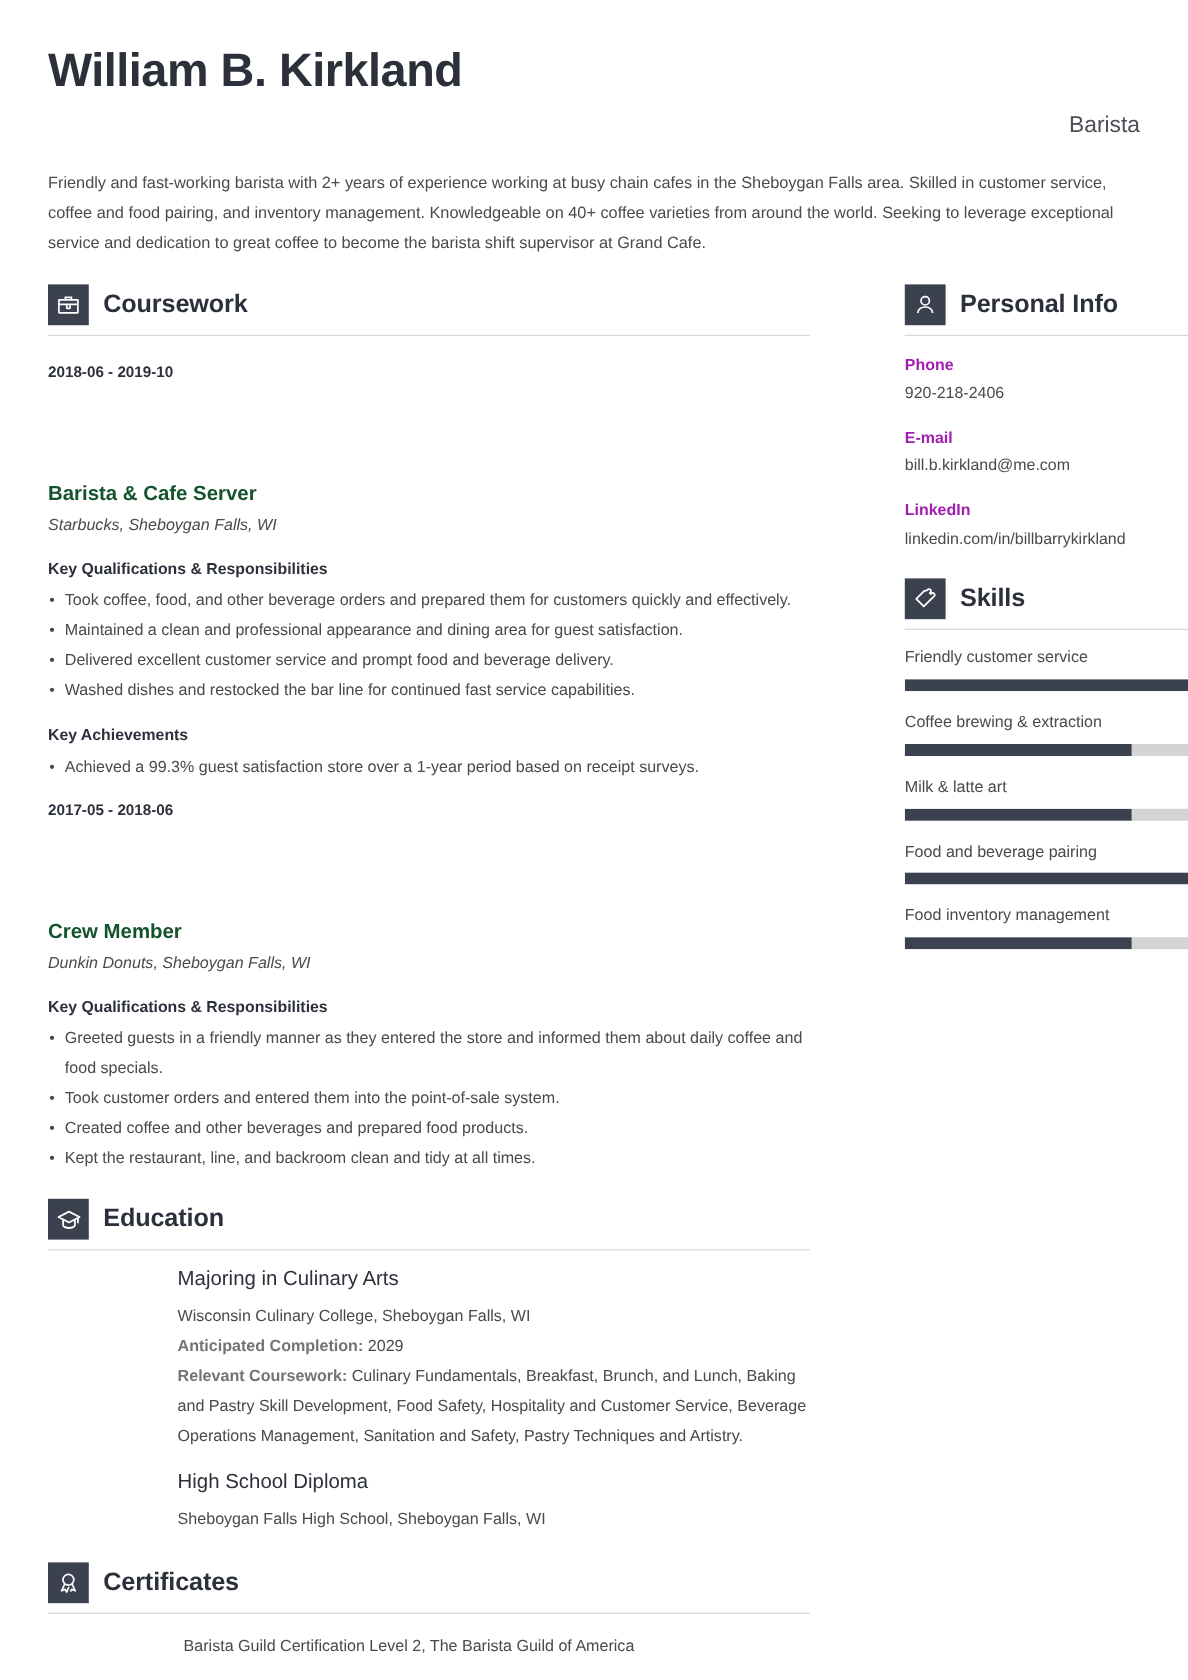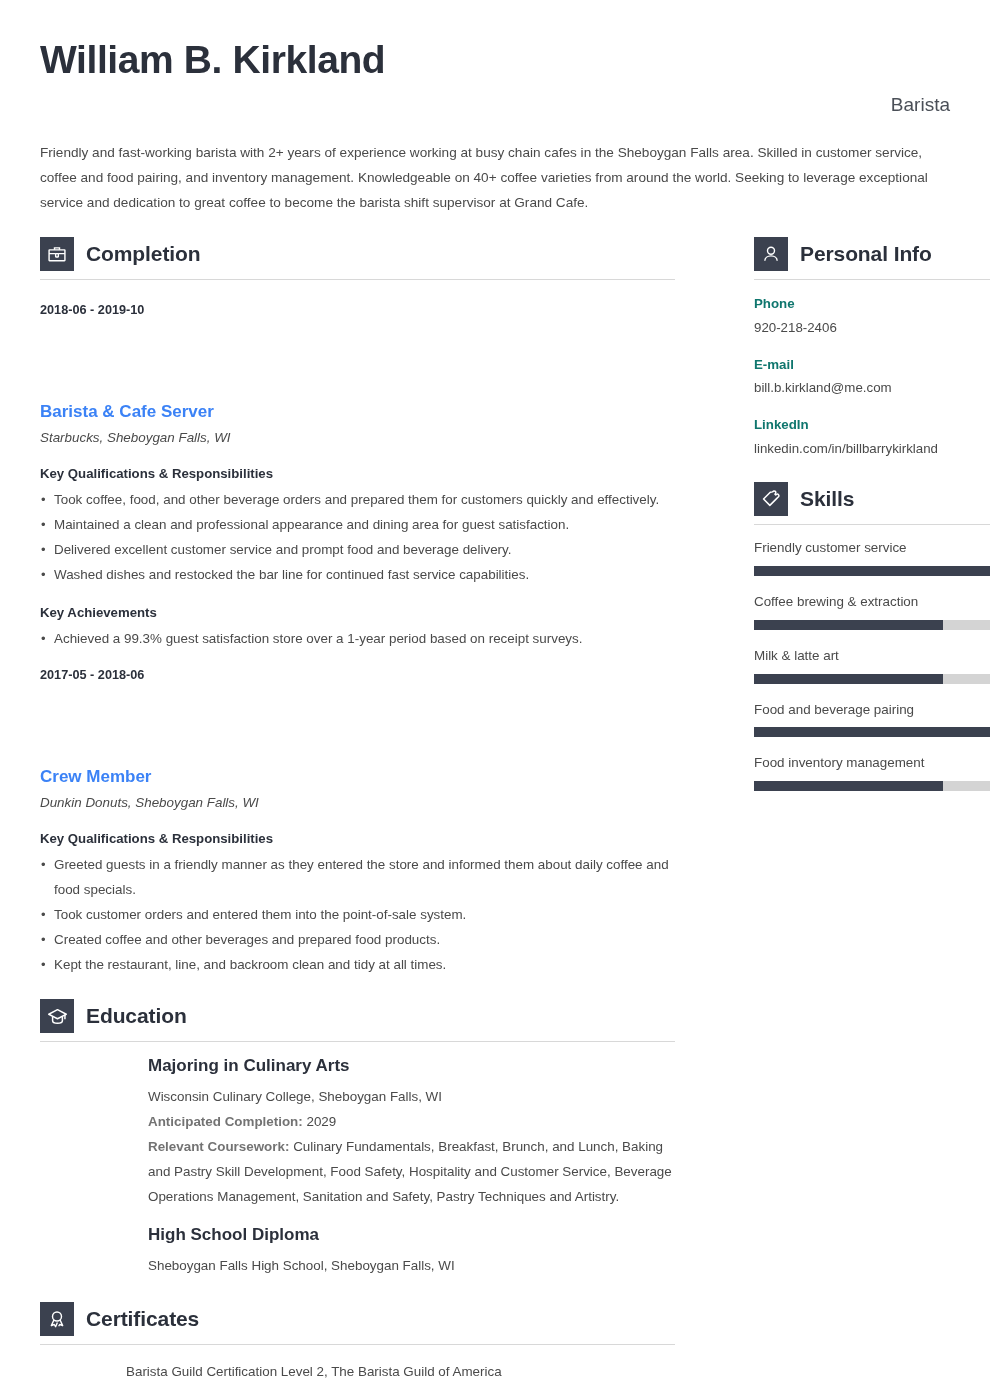--- a/index.html
+++ b/index.html
@@ -77,21 +77,21 @@
     font-size: 12.7px;
     font-weight: bold;
     color: #2b303b;
     line-height: 25px;
     padding-top: 4px;
   }
   .entry-body { flex: 1; min-width: 0; }
   .entry-role {
     font-size: 17px;
     font-weight: bold;
-    color: #3b82f6;
+    color: #14532d;
     margin: 0 0 7px 0;
     line-height: 1.2;
   }
   .entry-org {
     font-size: 13.4px;
     font-style: italic;
     color: #4a4a4a;
     margin: 0 0 5px 0;
     line-height: 1.4;
   }
@@ -115,46 +115,46 @@
     position: absolute;
     left: 1px; top: 0;
     color: #4a4a4a;
     font-size: 13px;
   }
 
   
   .edu-entry { margin-left: 108px; margin-bottom: 10px; }
   .edu-degree {
     font-size: 17px;
-    font-weight: bold;
+    font-weight: normal;
     color: #2b303b;
     margin: 0 0 8px 0;
   }
   .edu-line {
     font-size: 13.4px;
     line-height: 25px;
     color: #4a4a4a;
     margin: 0;
   }
   .edu-line b { color: #737373; font-weight: bold; }
   .cert-line {
-    margin-left: 86px;
+    margin-left: 113px;
     font-size: 13.4px;
     line-height: 25px;
     color: #4a4a4a;
   }
 
   .block-gap { height: 14px; }
   .block-gap-sm { height: 6px; }
 
   
   .info-label {
     font-size: 13.3px;
     font-weight: bold;
-    color: #0f766e;
+    color: #a21caf;
     margin: 0 0 4px 0;
     line-height: 1.5;
   }
   .info-value {
     font-size: 13.3px;
     color: #4a4a4a;
     margin: 0 0 17px 0;
     line-height: 1.5;
     word-break: break-word;
   }
@@ -193,21 +193,21 @@
       <div>
         <div class="section-head">
           <span class="section-icon">
             <svg width="20" height="20" viewBox="0 0 24 24" fill="none" stroke="#ffffff" stroke-width="1.7">
               <rect x="2.5" y="7" width="19" height="13" rx="0.5"></rect>
               <path d="M9 7V4.6h6V7"></path>
               <rect x="10.4" y="11.5" width="3.2" height="4" rx="0.4"></rect>
               <path d="M2.5 11.5h7.9M13.6 11.5h7.9"></path>
             </svg>
           </span>
-          <span class="section-title">Completion</span>
+          <span class="section-title">Coursework</span>
         </div>
         <div class="section-rule"></div>
 
         <div class="entry">
           <div class="entry-dates">2018-06 - 2019-10</div>
           <div class="entry-body">
             <div class="entry-role">Barista &amp; Cafe Server</div>
             <div class="entry-org">Starbucks, Sheboygan Falls, WI</div>
 
             <div class="entry-subhead">Key Qualifications &amp; Responsibilities</div>

